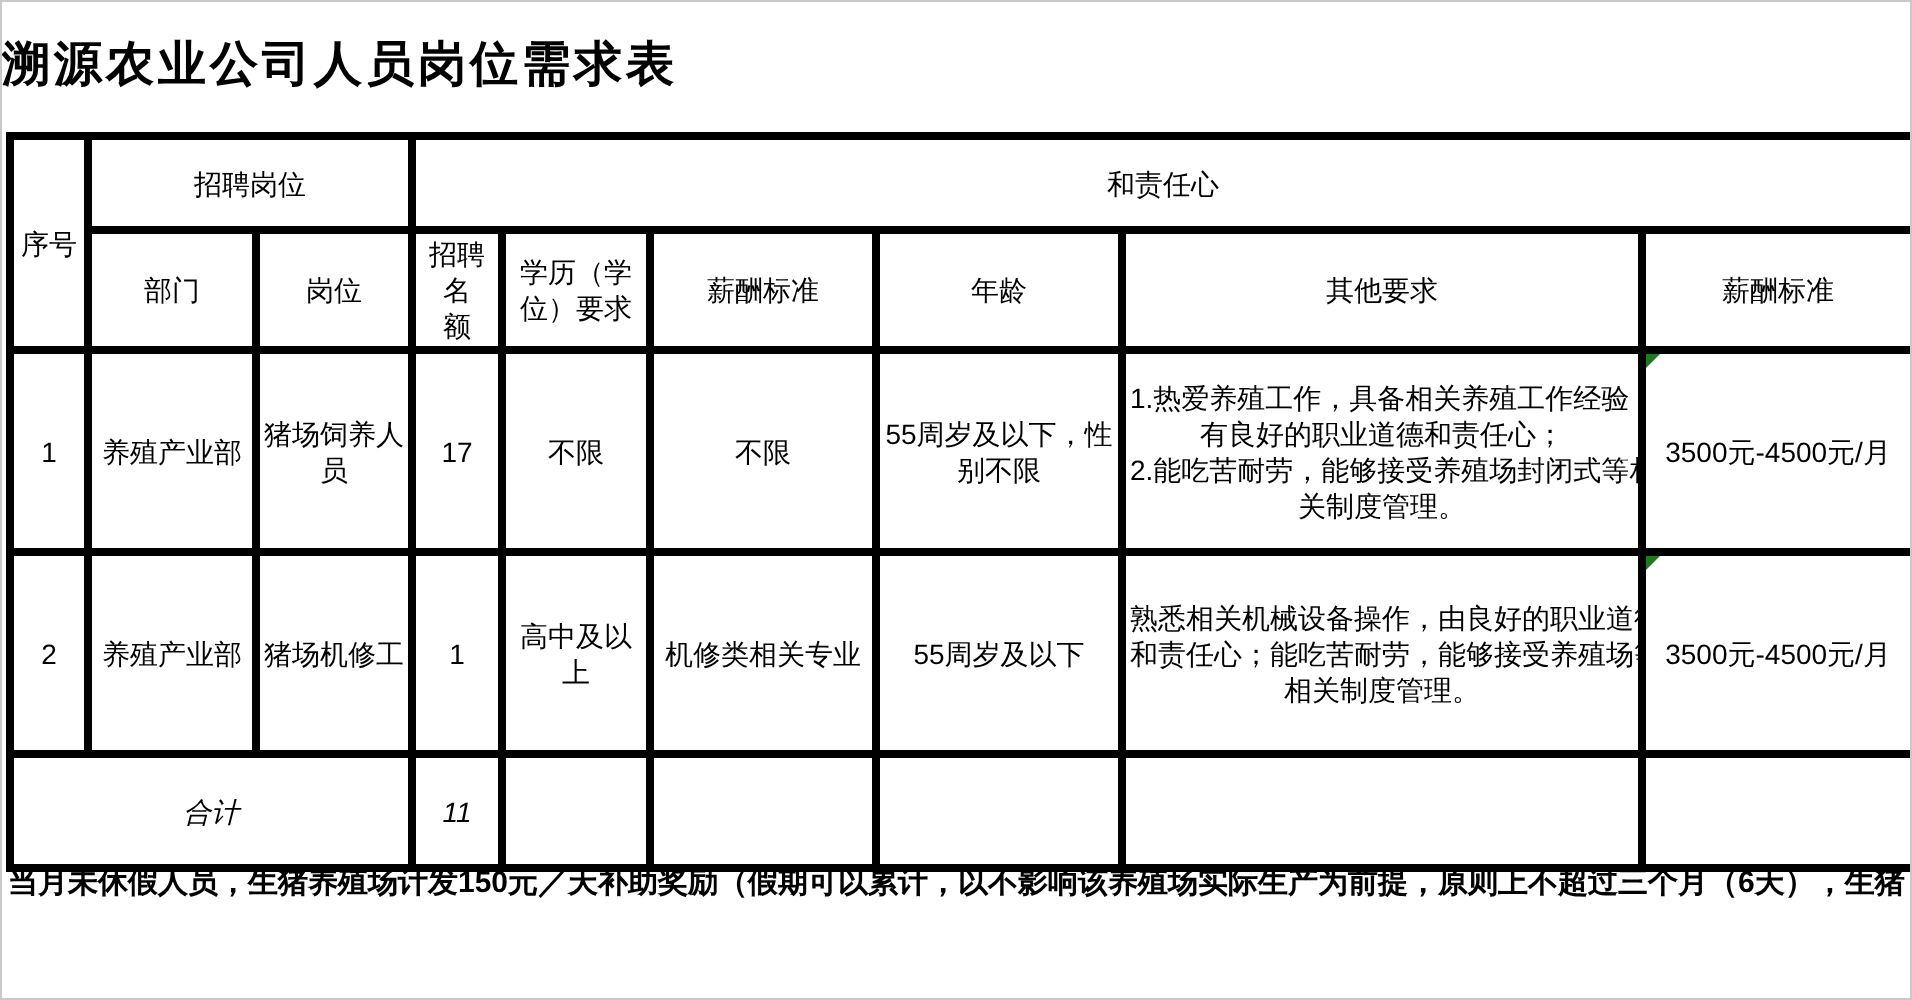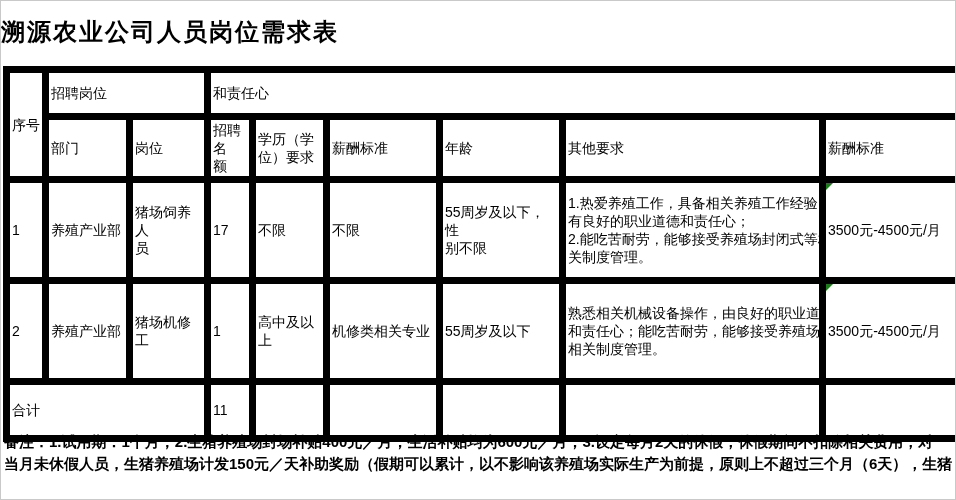--- a/index.html
+++ b/index.html
@@ -10,27 +10,27 @@
   }
   .title{
     position:absolute;top:15px;left:0;width:100%;text-align:left;
     font-size:24px;font-weight:bold;letter-spacing:2px;
   }
   table.req{
     position:absolute;top:65px;left:2px;width:952px;
     border-collapse:collapse;table-layout:fixed;
   }
   table.req td{
-    border:7px solid #000000;text-align:left;vertical-align:middle;
+    border:4px solid #000000;text-align:center;vertical-align:middle;
     font-size:14px;padding:1px 2px;overflow:hidden;line-height:18px;
   }
   tr.h1{height:47px;}
   tr.h2{height:50px;}
   tr.body-row{height:101px;}
-  tr.total-row{height:57px;}
+  tr.total-row{height:57px;font-style:italic;}
   td.pre{white-space:pre-line;}
   td.other-cell{
     text-align:left;white-space:pre;font-size:13px;line-height:18px;padding:1px 2px;
   }
   td.salary-cell{position:relative;}
   .tri{
     position:absolute;top:0;left:0;width:0;height:0;
     border-top:7px solid #1c7c1c;border-right:7px solid transparent;
   }
   .footer{
@@ -112,15 +112,14 @@
       <td></td>
       <td></td>
       <td></td>
       <td></td>
       <td></td>
     </tr>
   </tbody>
 </table>
 
 <div class="footer">
-  <div>备注：1.试用期：1个月；2.生猪养殖场封场补贴400元／月，生活补贴均为600元／月；3.设定每月2天的休假，休假期间不扣除相关费用；对</div>
   <div>当月未休假人员，生猪养殖场计发150元／天补助奖励（假期可以累计，以不影响该养殖场实际生产为前提，原则上不超过三个月（6天），生猪</div>
 </div>
 
 </body></html>

